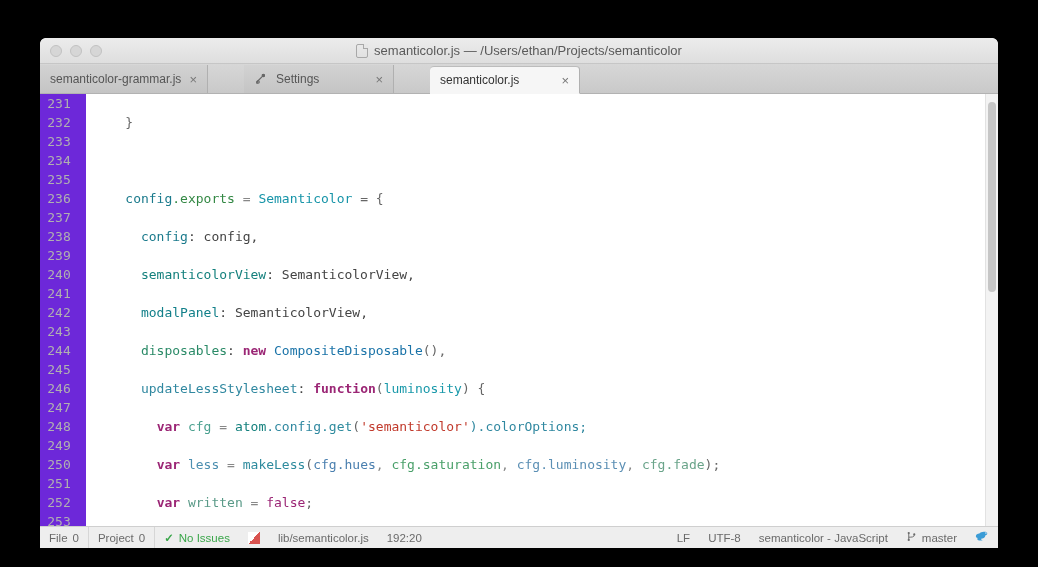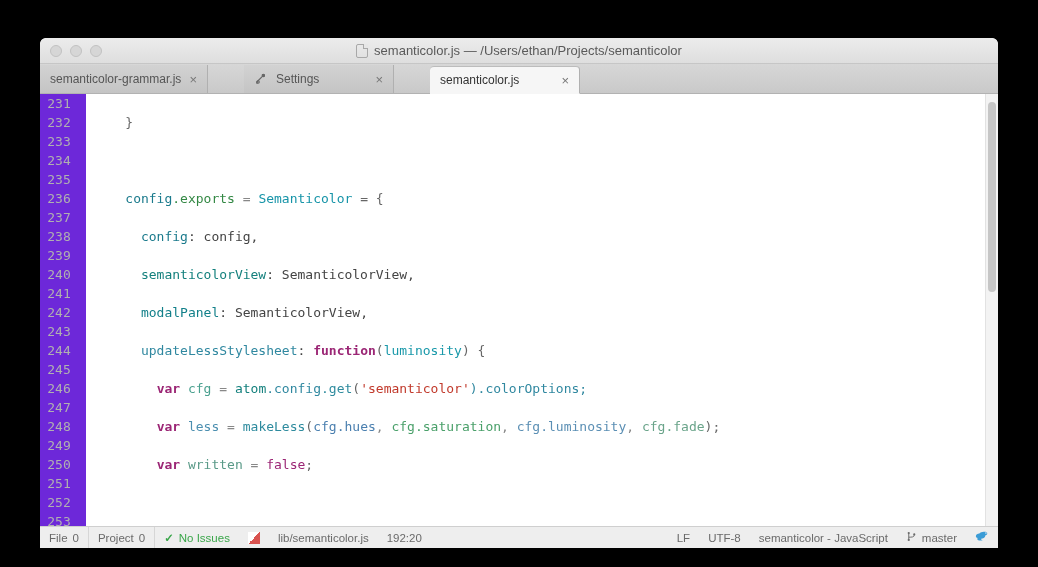--- a/index.html
+++ b/index.html
@@ -232,20 +232,21 @@
       <div class="ln">253</div>
     </div>
 
     <div class="code">
 <div class="row">    <span class="c-brace">}</span></div>
 <div class="row"></div>
 <div class="row">    <span class="c-key">config</span><span class="c-exp">.exports</span><span class="c-op"> = </span><span class="c-name">Semanticolor</span><span class="c-brace"> = {</span></div>
 <div class="row">      <span class="c-key">config</span><span class="c-assign">: config,</span></div>
 <div class="row">      <span class="c-view">semanticolorView</span><span class="c-assign">: SemanticolorView,</span></div>
 <div class="row">      <span class="c-mod">modalPanel</span><span class="c-assign">: SemanticolorView,</span></div>
+<div class="row">      <span class="c-disp">disposables</span><span class="c-assign">: </span><span class="c-kw">new</span> <span class="c-fn">CompositeDisposable</span><span class="c-brace">(),</span></div>
 <div class="row">      <span class="c-prop">updateLessStylesheet</span><span class="c-assign">: </span><span class="c-kw">function</span><span class="c-brace">(</span><span class="c-param">luminosity</span><span class="c-brace">) {</span></div>
 <div class="row">        <span class="c-kw">var</span> <span class="c-cfg">cfg</span><span class="c-op"> = </span><span class="c-atom">atom</span><span class="c-prop">.config</span><span class="c-call">.get</span><span class="c-brace">(</span><span class="c-str">'semanticolor'</span><span class="c-prop">).colorOptions;</span></div>
 <div class="row">        <span class="c-kw">var</span> <span class="c-less">less</span><span class="c-op"> = </span><span class="c-call">makeLess</span><span class="c-brace">(</span><span class="c-hues">cfg.hues</span><span class="c-op">, </span><span class="c-sat">cfg.saturation</span><span class="c-op">, </span><span class="c-lum">cfg.luminosity</span><span class="c-op">, </span><span class="c-fade">cfg.fade</span><span class="c-brace">);</span></div>
 <div class="row">        <span class="c-kw">var</span> <span class="c-written">written</span><span class="c-op"> = </span><span class="c-bool">false</span><span class="c-brace">;</span></div>
 
 
 
 
 
 

